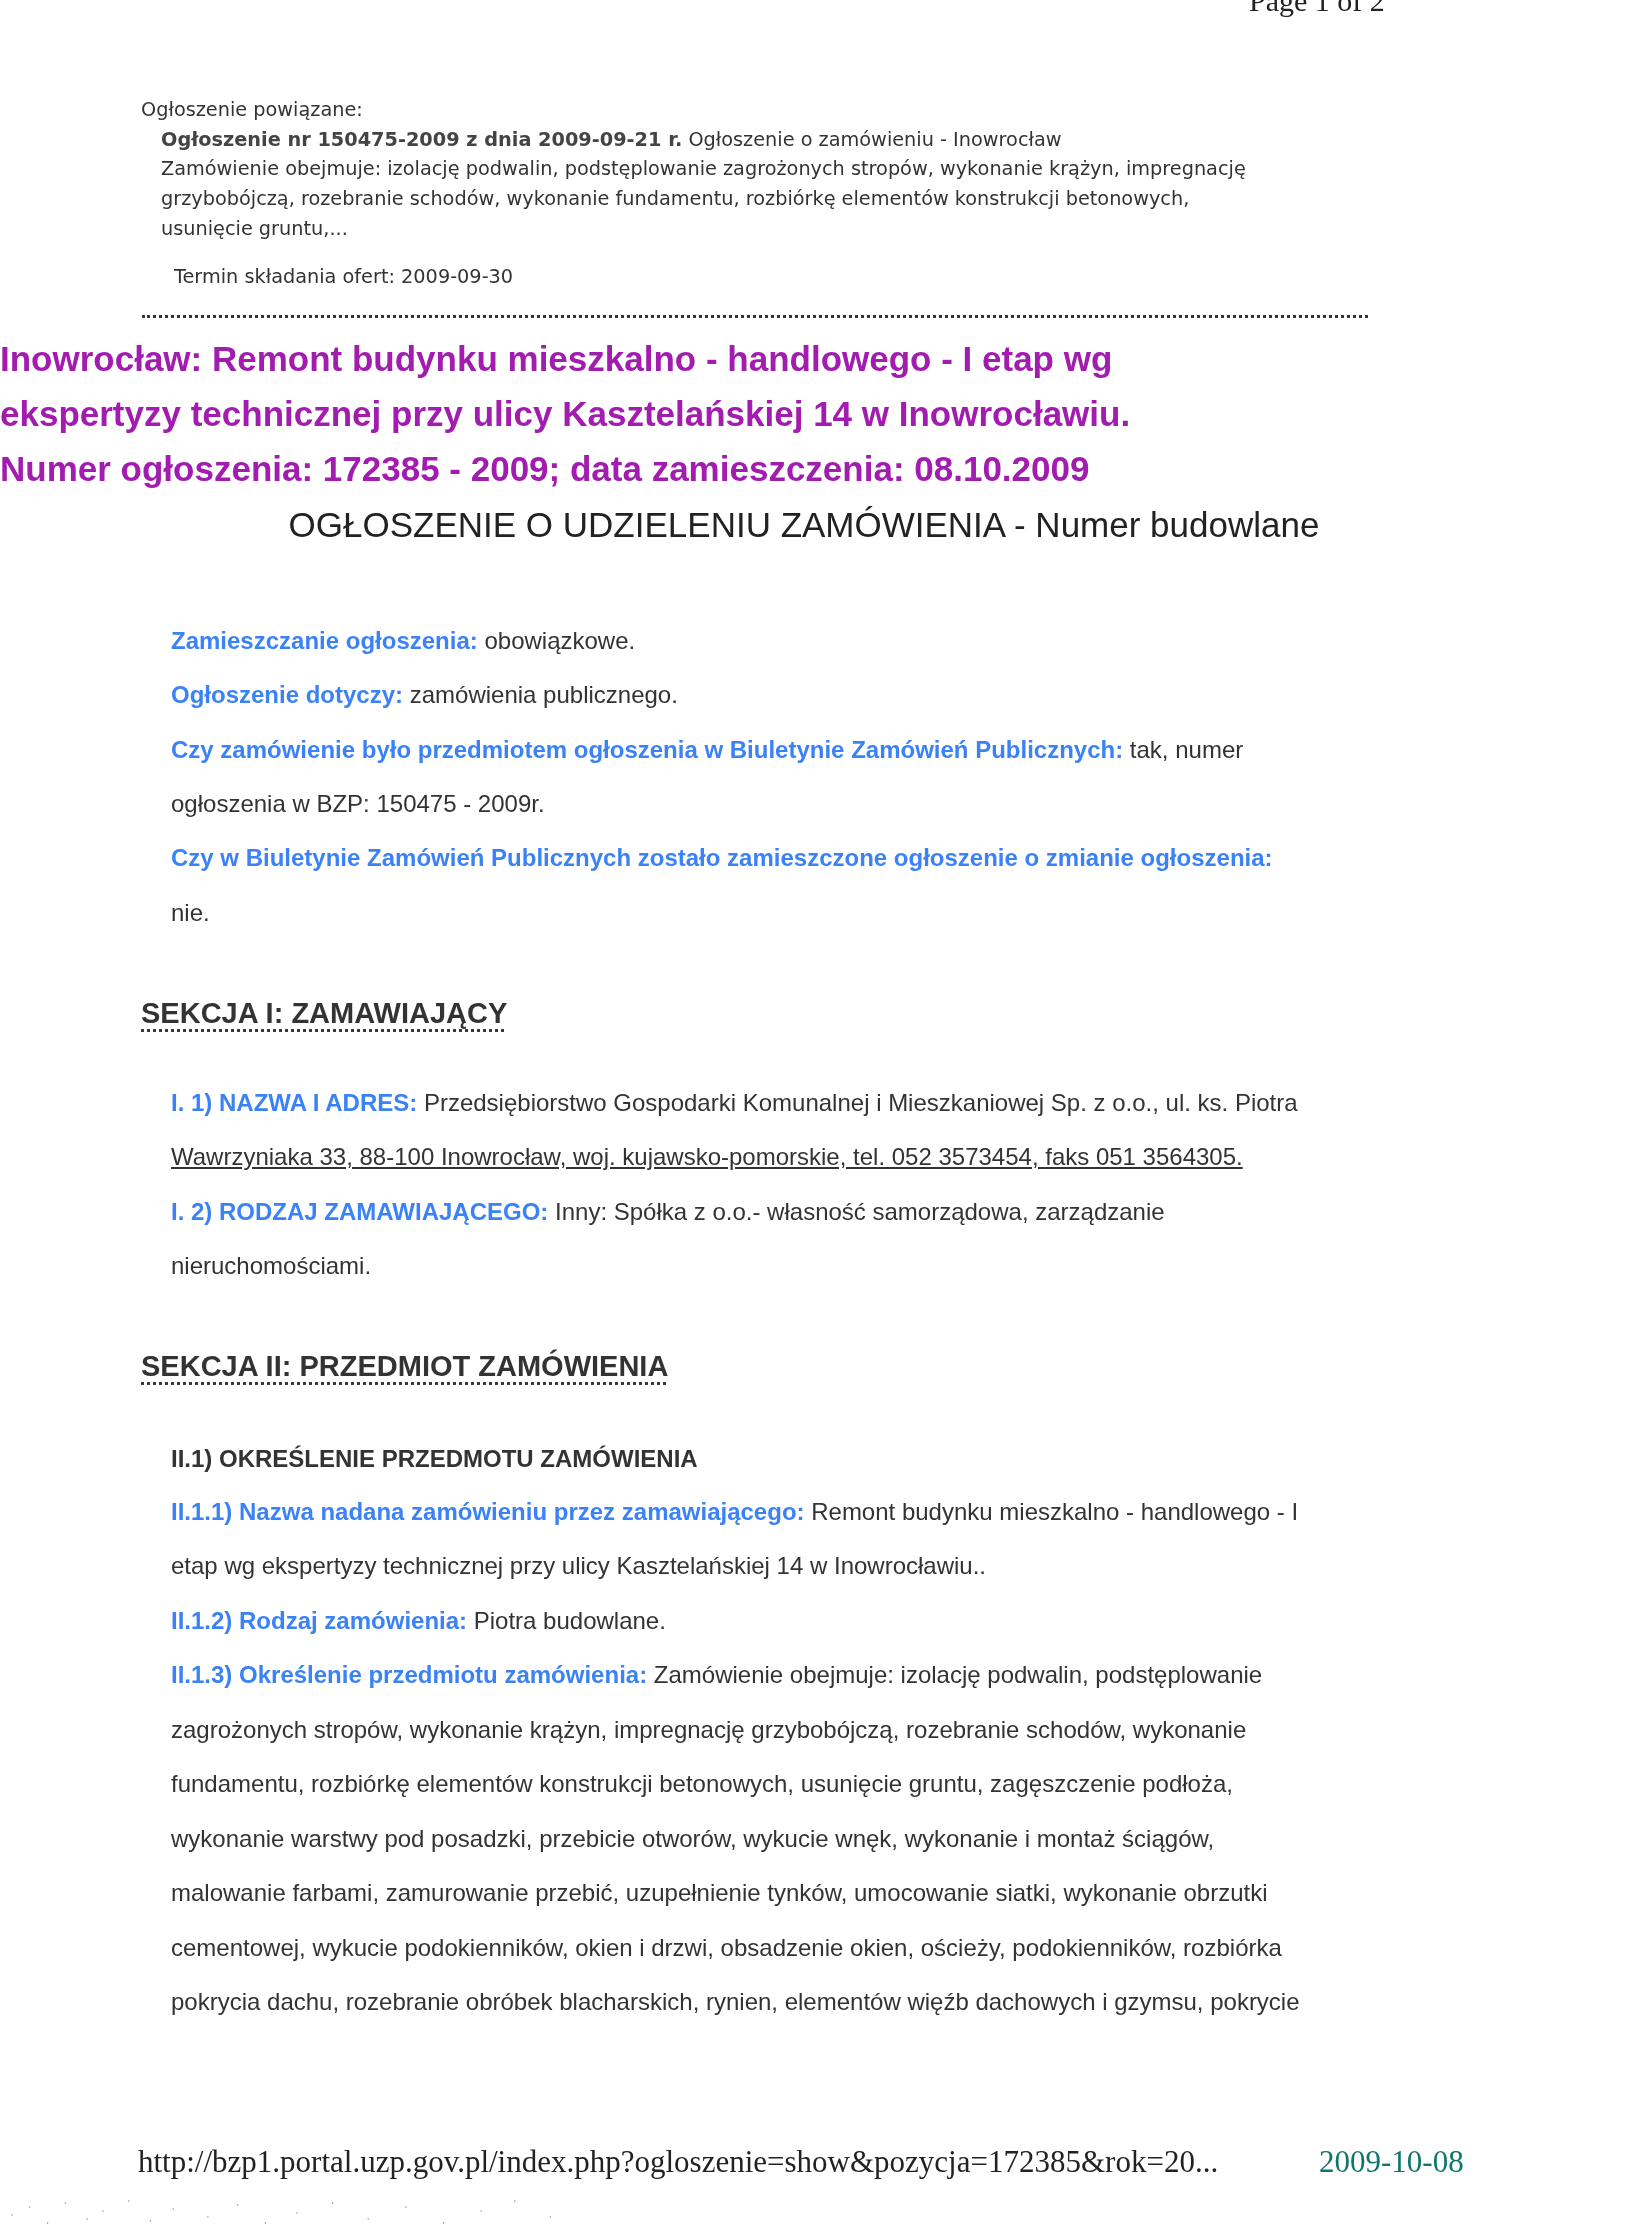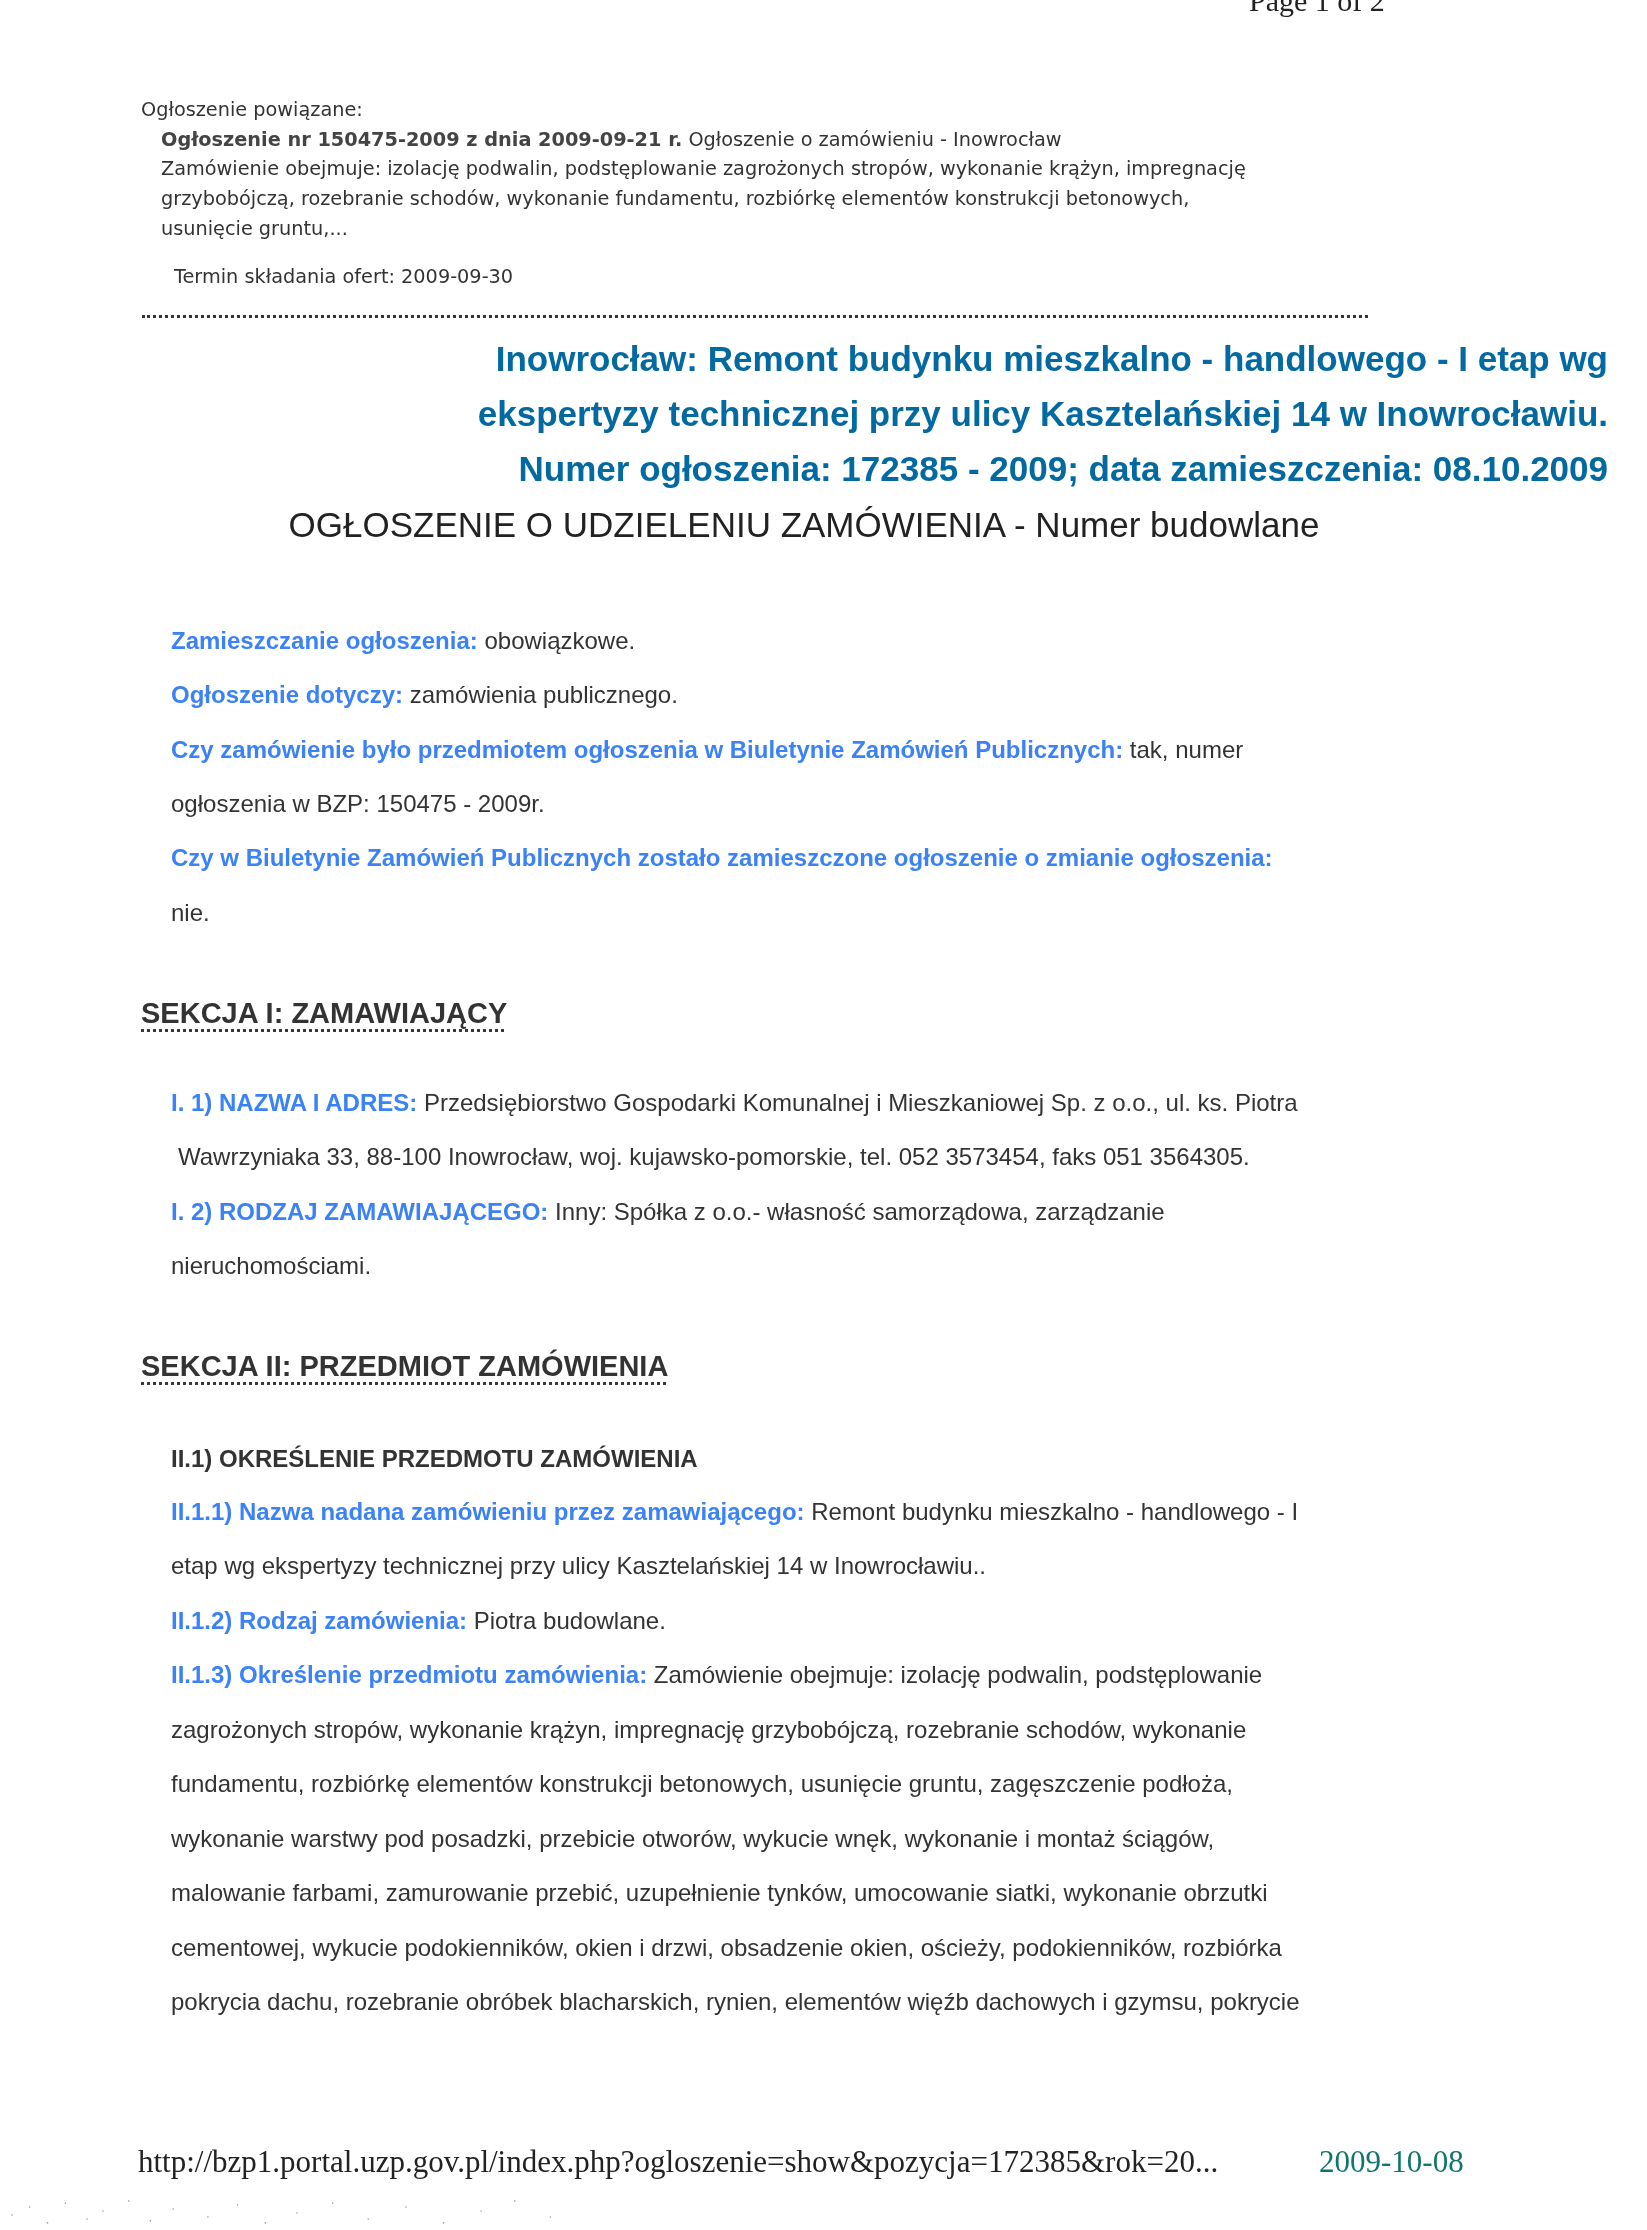--- a/index.html
+++ b/index.html
@@ -11,21 +11,21 @@
 
   #page-number { top: -16px; left: 1249px; font-size: 30px; color: #222; }
 
   
   .rel { font-size: 19.3px; color: #333; line-height: 30px; }
   .rel-bold { font-weight: bold; color: #444; }
 
   #rule { position: absolute; left: 142px; top: 315px; width: 1226px; height: 0;
           border-top: 3px dotted #333; }
 
-  .title { left: 0; width: 1608px; text-align: right; font-size: 35px; font-weight: bold; color: #0369a1; }
+  .title { left: 0; width: 1608px; text-align: left; font-size: 35px; font-weight: bold; color: #a21caf; }
   .subtitle { left: 0; width: 1608px; text-align: center; font-size: 35px; font-weight: normal; color: #222; }
 
   .body-line { font-size: 24px; color: #333; }
   .body-line b { color: #3b82f6; }
   .section { font-size: 29px; font-weight: bold; color: #333; text-decoration: underline dotted; text-underline-offset: 6px; }
   .subhead { font-size: 24px; color: #333; font-weight: bold; }
 
   #footer-url { top: 2144px; left: 138px; font-size: 31px; color: #222; }
   #footer-date { top: 2144px; left: 1319px; font-size: 31px; color: #0f766e; }
 
@@ -54,21 +54,21 @@
 
 <div class="abs sans body-line" style="top:627px;left:171px;"><b>Zamieszczanie ogłoszenia:</b><span> obowiązkowe.</span></div>
 <div class="abs sans body-line" style="top:681px;left:171px;"><b>Ogłoszenie dotyczy:</b><span> zamówienia publicznego.</span></div>
 <div class="abs sans body-line" style="top:736px;left:171px;"><b>Czy zamówienie było przedmiotem ogłoszenia w Biuletynie Zamówień Publicznych:</b><span> tak, numer</span></div>
 <div class="abs sans body-line" style="top:790px;left:171px;"><span>ogłoszenia w BZP: 150475 - 2009r.</span></div>
 <div class="abs sans body-line" style="top:844px;left:171px;"><b>Czy w Biuletynie Zamówień Publicznych zostało zamieszczone ogłoszenie o zmianie ogłoszenia:</b><span></span></div>
 <div class="abs sans body-line" style="top:899px;left:171px;"><span>nie.</span></div>
 
 <div class="abs sans section" style="top:997px;left:141px;">SEKCJA I: ZAMAWIAJĄCY</div>
 <div class="abs sans body-line" style="top:1089px;left:171px;"><b>I. 1) NAZWA I ADRES:</b><span> Przedsiębiorstwo Gospodarki Komunalnej i Mieszkaniowej Sp. z o.o., ul. ks. Piotra</span></div>
-<div class="abs sans body-line" style="top:1143px;left:178px;"><span>Wawrzyniaka 33, 88-100 Inowrocław, woj. kujawsko-pomorskie, tel. 052 3573454, faks 051 3564305.</span></div>
+<div class="abs sans body-line" style="top:1143px;left:171px;text-decoration:underline;"><span>Wawrzyniaka 33, 88-100 Inowrocław, woj. kujawsko-pomorskie, tel. 052 3573454, faks 051 3564305.</span></div>
 <div class="abs sans body-line" style="top:1198px;left:171px;"><b>I. 2) RODZAJ ZAMAWIAJĄCEGO:</b><span> Inny: Spółka z o.o.- własność samorządowa, zarządzanie</span></div>
 <div class="abs sans body-line" style="top:1252px;left:171px;"><span>nieruchomościami.</span></div>
 
 <div class="abs sans section" style="top:1350px;left:141px;">SEKCJA II: PRZEDMIOT ZAMÓWIENIA</div>
 <div class="abs sans subhead" style="top:1445px;left:171px;">II.1) OKREŚLENIE PRZEDMOTU ZAMÓWIENIA</div>
 
 <div class="abs sans body-line" style="top:1498px;left:171px;"><b>II.1.1) Nazwa nadana zamówieniu przez zamawiającego:</b><span> Remont budynku mieszkalno - handlowego - I</span></div>
 <div class="abs sans body-line" style="top:1552px;left:171px;"><span>etap wg ekspertyzy technicznej przy ulicy Kasztelańskiej 14 w Inowrocławiu..</span></div>
 <div class="abs sans body-line" style="top:1607px;left:171px;"><b>II.1.2) Rodzaj zamówienia:</b><span> Piotra budowlane.</span></div>
 <div class="abs sans body-line" style="top:1661px;left:171px;"><b>II.1.3) Określenie przedmiotu zamówienia:</b><span> Zamówienie obejmuje: izolację podwalin, podstęplowanie</span></div>

